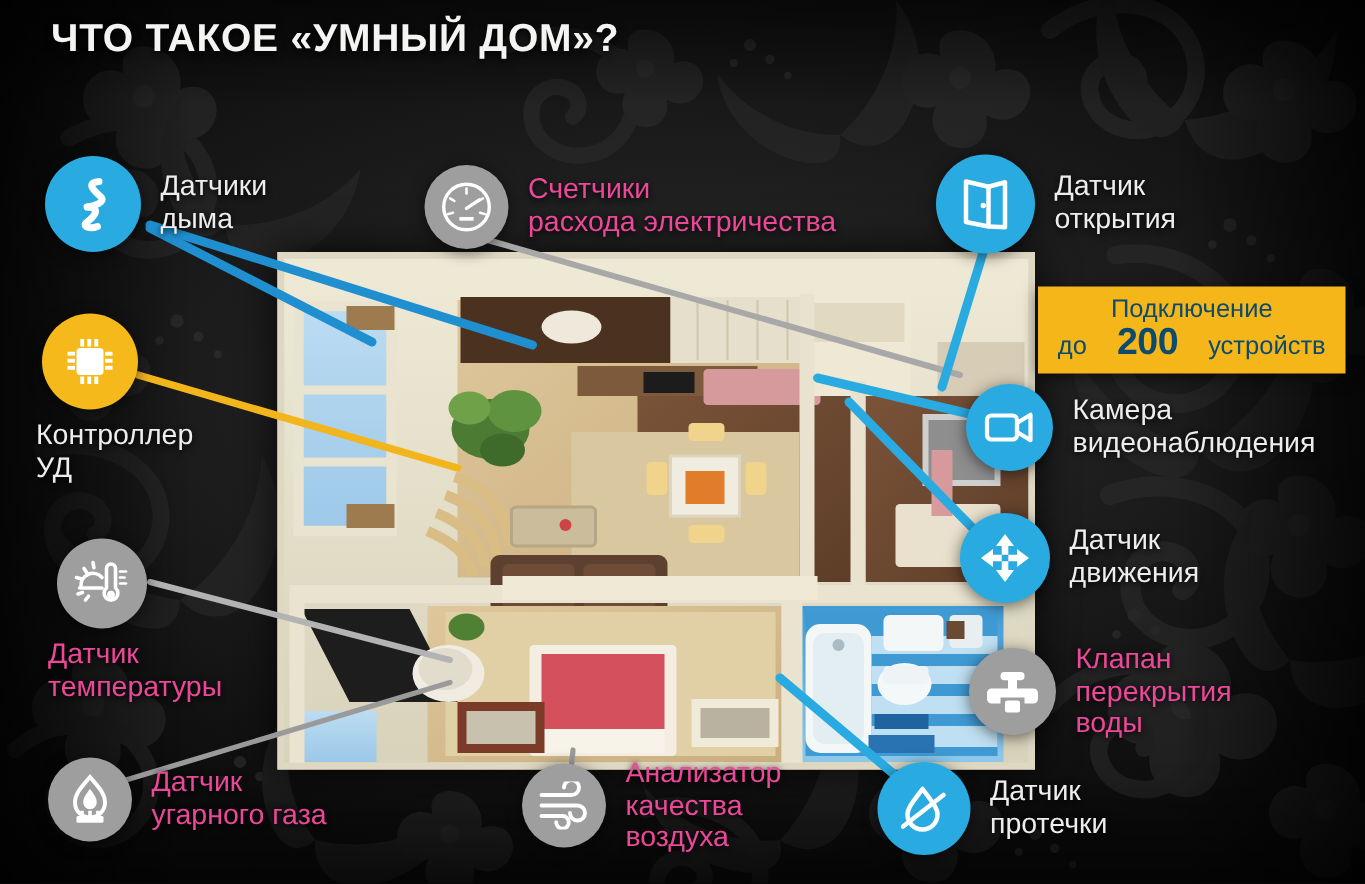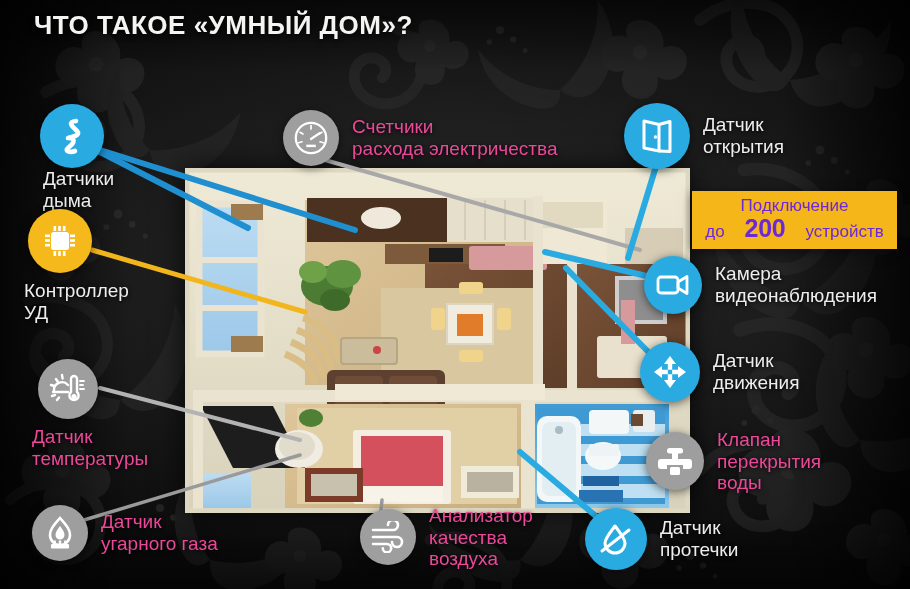--- a/index.html
+++ b/index.html
@@ -74,21 +74,21 @@
   .node.stack { flex-direction:column; align-items:flex-start; }
   .node.stack .lbl { margin-top:7px; }
 
   
   #callout {
     position:absolute; left:692px; top:191px;
     width:205px; height:58px;
     background:#f5b61a;
     display:flex; flex-direction:column;
     align-items:center; justify-content:center;
-    color:#6d28d9;
+    color:#0c4a6e;
     box-shadow:0 2px 10px rgba(0,0,0,.6);
   }
   #callout .l1 { font-size:17px; line-height:1.05; }
   #callout .l2 { font-size:17px; line-height:1.1; display:flex; align-items:baseline; gap:20px; }
   #callout .big { font-size:25px; font-weight:bold; letter-spacing:-.3px; }
 </style>
 </head>
 <body>
 
 <div id="stage">
@@ -328,21 +328,21 @@
 
     <line x1="100" y1="388" x2="300" y2="440" stroke="#b3b3b3" stroke-width="4" stroke-linecap="round"></line>
 
     <line x1="84" y1="520" x2="300" y2="455" stroke="#9a9a9a" stroke-width="3.5" stroke-linecap="round"></line>
 
     <line x1="380" y1="520" x2="382" y2="500" stroke="#9a9a9a" stroke-width="3.5" stroke-linecap="round"></line>
 
     <line x1="610" y1="528" x2="520" y2="452" stroke="#29abe2" stroke-width="6" stroke-linecap="round"></line>
   </svg>
 
-  <div class="node" style="left:30px; top:104px;flex-direction:column;">
+  <div class="node" style="left:30px; top:104px;">
     <div class="circ blue" style="width:64px;height:64px;">
       <svg width="34" height="40" viewBox="0 0 34 40" fill="none" stroke="#fff" stroke-width="4.6" stroke-linecap="round" stroke-linejoin="round">
         <path d="M21 5 C11 6 19 12 22 15 C26 19 18 21 13 22"></path>
         <path d="M14 22 C23 23 17 29 13 32 C9 35 15 37 20 35"></path>
       </svg>
     </div>
     <div class="lbl left">Датчики
 дыма</div>
   </div>
 
@@ -476,21 +476,21 @@
           <rect x="9.5" y="25.5" width="2.4" height="4"></rect>
           <rect x="14.8" y="25.5" width="2.4" height="4"></rect>
           <rect x="20.1" y="25.5" width="2.4" height="4"></rect>
         </g>
       </svg>
     </div>
     <div class="lbl left grey">Датчик
 угарного газа</div>
   </div>
 
-  <div class="node" style="left:360px; top:505px;">
+  <div class="node" style="left:348px; top:505px;">
     <div class="circ grey" style="width:56px;height:56px;">
       <svg width="38" height="32" viewBox="0 0 38 32" fill="none" stroke="#fff" stroke-width="2.6" stroke-linecap="round">
         <path d="M4 9 H24 a5 5 0 1 0 -5 -5"></path>
         <path d="M4 16 H28 a5 5 0 1 1 -5 5"></path>
         <path d="M4 23 H18 a4.2 4.2 0 1 1 -4.2 4.2"></path>
       </svg>
     </div>
     <div class="lbl left grey">Анализатор
 качества
 воздуха</div>

